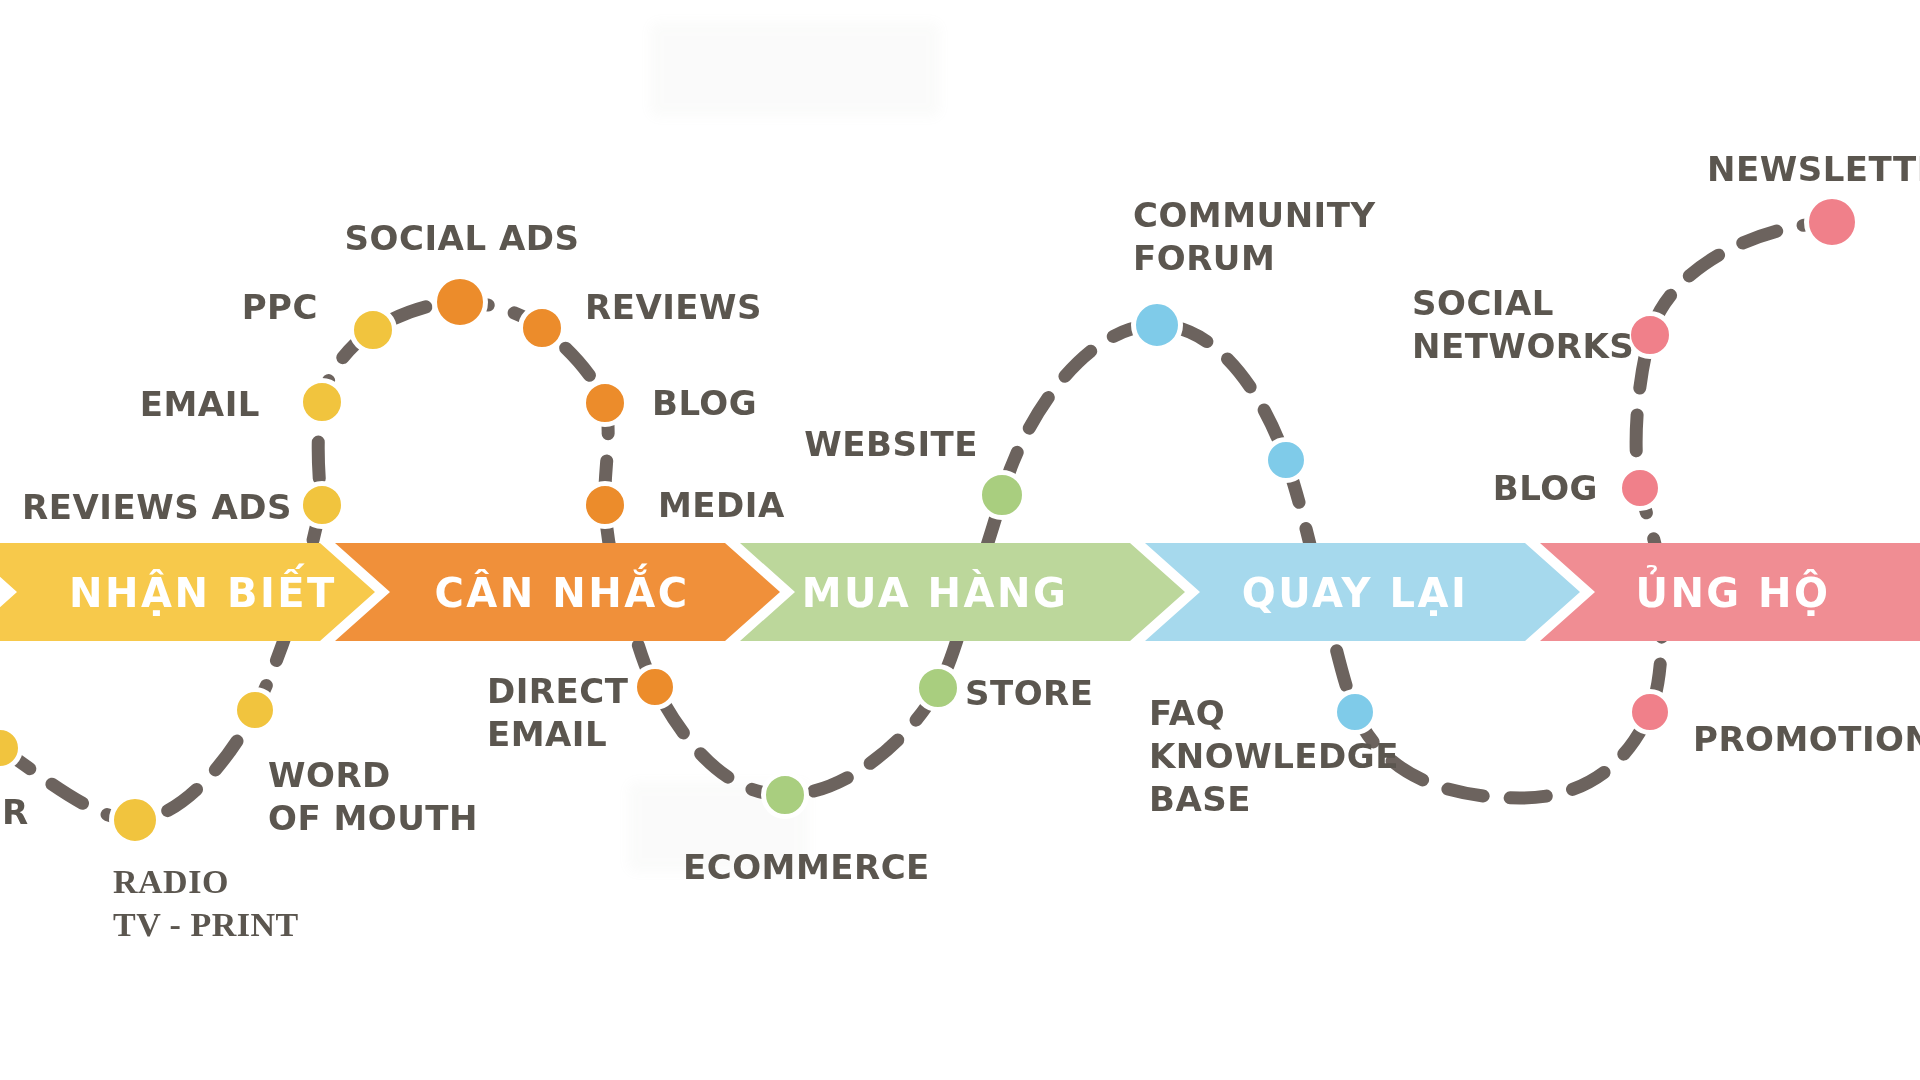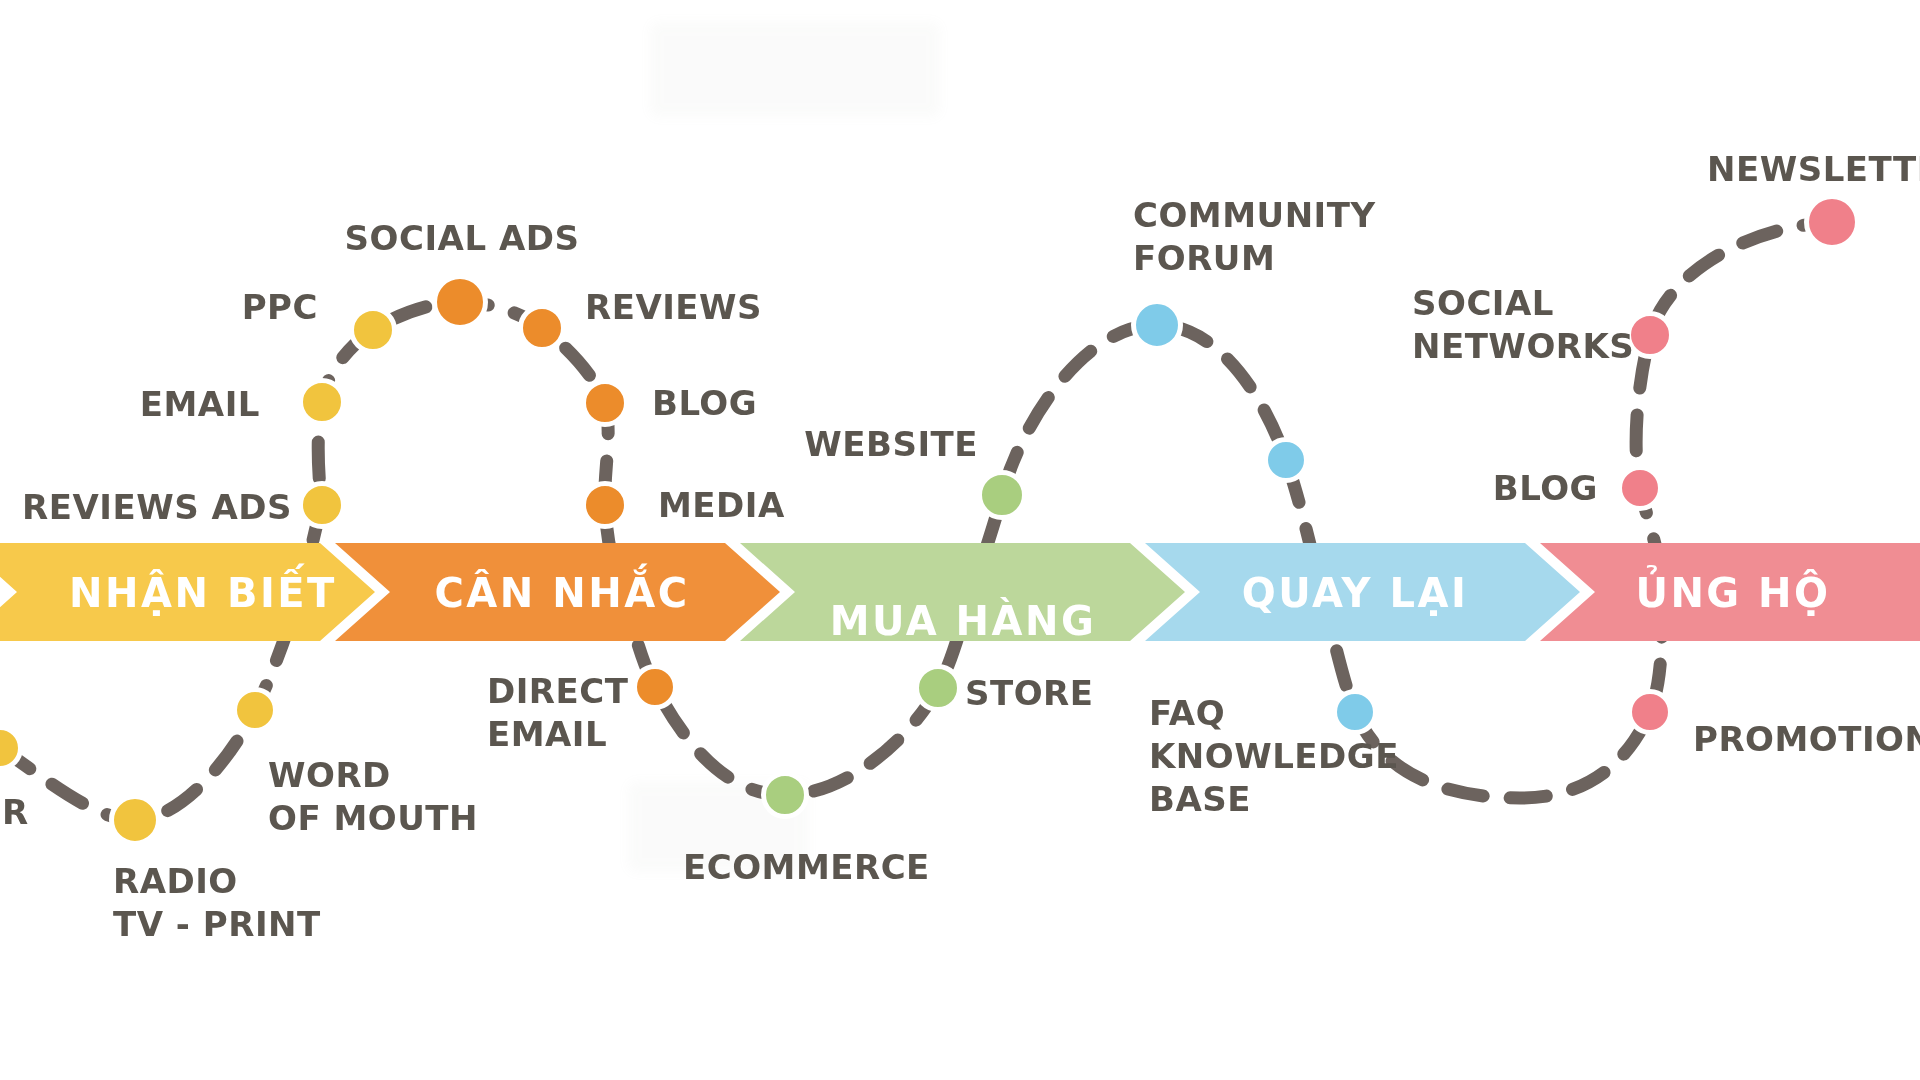--- a/index.html
+++ b/index.html
@@ -85,29 +85,29 @@
 
     <polygon points="-38,543 320,543 375,592 320,641 -38,641 17,592" fill="#F7C94B"></polygon>
     <polygon points="335,543 725,543 780,592 725,641 335,641 390,592" fill="#F0903A"></polygon>
     <polygon points="740,543 1130,543 1185,592 1130,641 740,641 795,592" fill="#BCD79B"></polygon>
     <polygon points="1145,543 1525,543 1580,592 1525,641 1145,641 1200,592" fill="#A6D9ED"></polygon>
     <polygon points="1540,543 1990,543 2045,592 1990,641 1540,641 1595,592" fill="#F08D93"></polygon>
   </svg>
 
   <div class="stage-label" style="left:170px;top:593px;margin-left:33px;">NHẬN BIẾT</div>
   <div class="stage-label" style="left:562px;top:593px;text-align:center;">CÂN NHẮC</div>
-  <div class="stage-label" style="left:963px;top:593px;margin-top:28px;">MUA HÀNG</div>
+  <div class="stage-label" style="left:935px;top:593px;">MUA HÀNG</div>
   <div class="stage-label" style="left:1733px;top:593px;">ỦNG HỘ</div>
   <div class="stage-label" style="left:1355px;top:593px;">QUAY LẠI</div>
 
   <div id="touchpoints-layer">
       <div class="tp-dot" style="left: -23px; top: 725px; width: 36px; height: 36px; background: rgb(241, 196, 62);"></div>
       <div class="tp-label" style="top: 791px; left: 2px;"><span>R</span></div>
       <div class="tp-dot" style="left: 109px; top: 794px; width: 42px; height: 42px; background: rgb(241, 196, 62);"></div>
-      <div class="tp-label" style="top: 860px; left: 113px;"><span>RADIO</span><br><span>TV - PRINT</span></div>
+      <div class="tp-label" style="top: 860px; left: 113px; font-family: Liberation Serif, serif;"><span>RADIO</span><br><span>TV - PRINT</span></div>
       <div class="tp-dot" style="left: 232px; top: 687px; width: 36px; height: 36px; background: rgb(241, 196, 62);"></div>
       <div class="tp-label" style="top: 754px; left: 268px;"><span>WORD</span><br><span>OF MOUTH</span></div>
       <div class="tp-dot" style="left: 298px; top: 481px; width: 38px; height: 38px; background: rgb(241, 196, 62);"></div>
       <div class="tp-label" style="top: 486px; right: 1628px; text-align: right;"><span>REVIEWS ADS</span></div>
       <div class="tp-dot" style="left: 298px; top: 378px; width: 38px; height: 38px; background: rgb(241, 196, 62);"></div>
       <div class="tp-label" style="top: 383px; right: 1660px; text-align: right;"><span>EMAIL</span></div>
       <div class="tp-dot" style="left: 349px; top: 306px; width: 38px; height: 38px; background: rgb(241, 196, 62);"></div>
       <div class="tp-label" style="top: 286px; right: 1602px; text-align: right;"><span>PPC</span></div>
       <div class="tp-dot" style="left: 432px; top: 274px; width: 46px; height: 46px; background: rgb(236, 140, 43);"></div>
       <div class="tp-label" style="top: 217px; left: 462px; transform: translateX(-50%); text-align: center;"><span>SOCIAL ADS</span></div>

